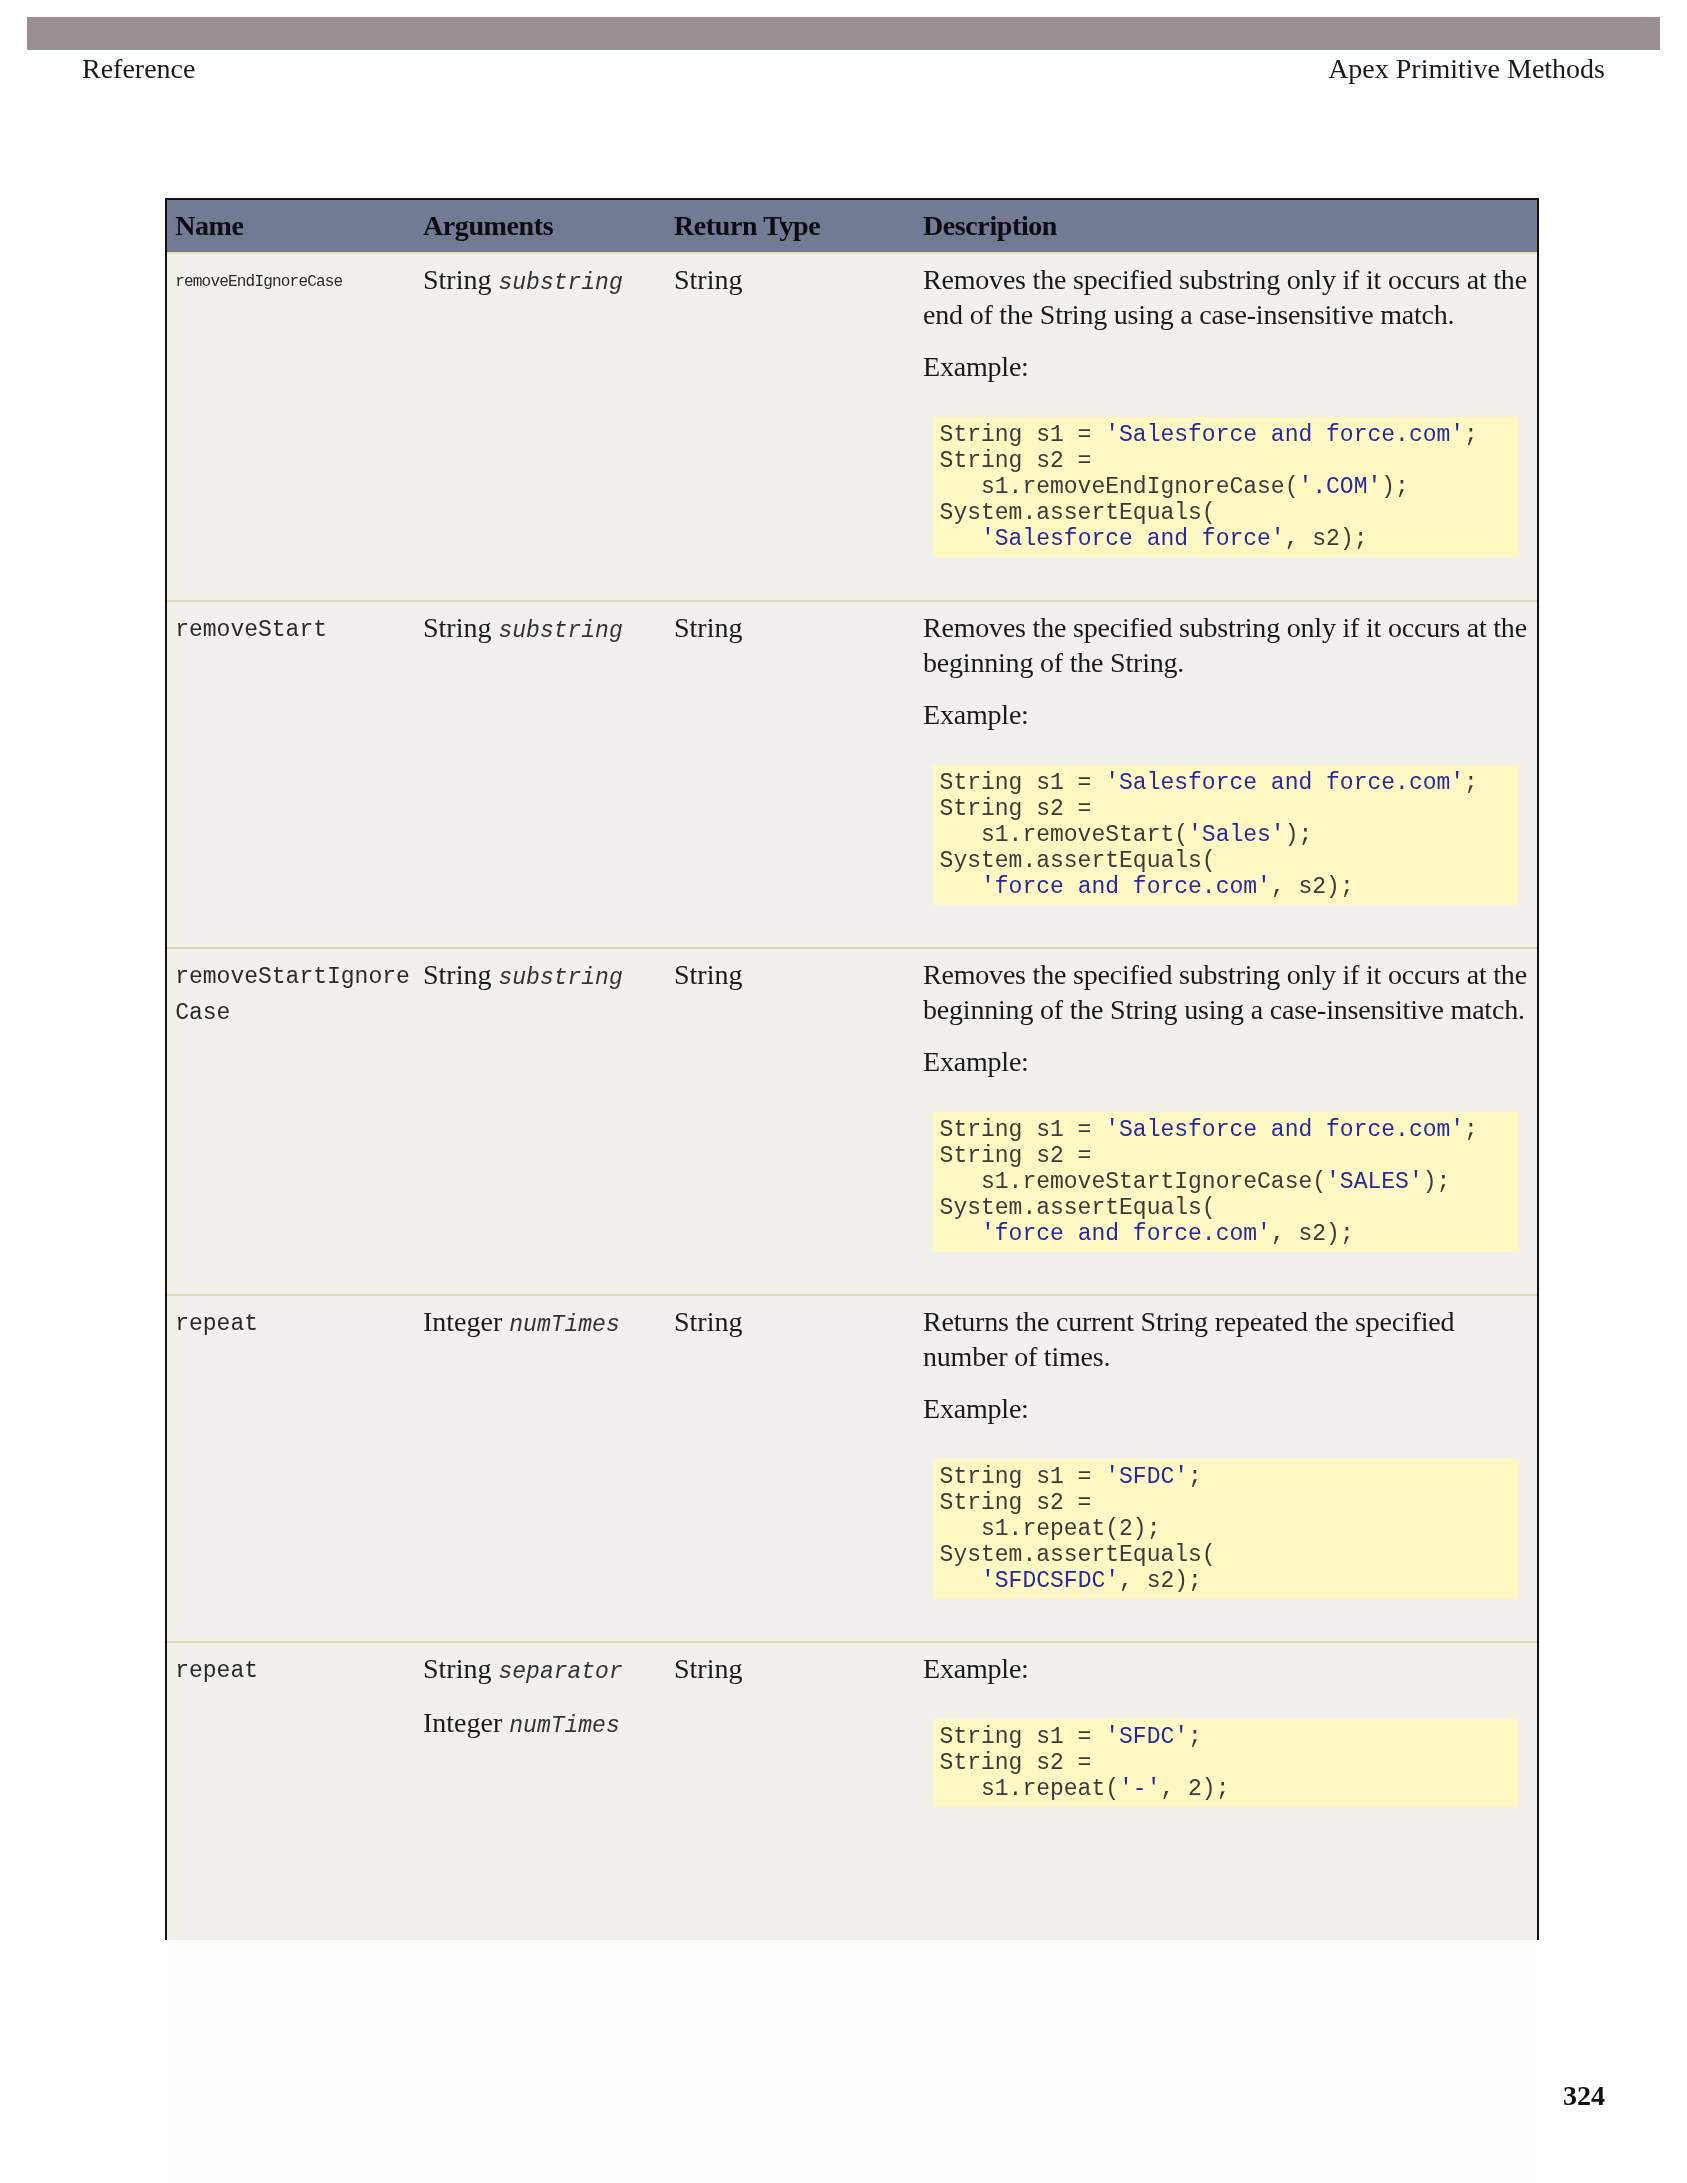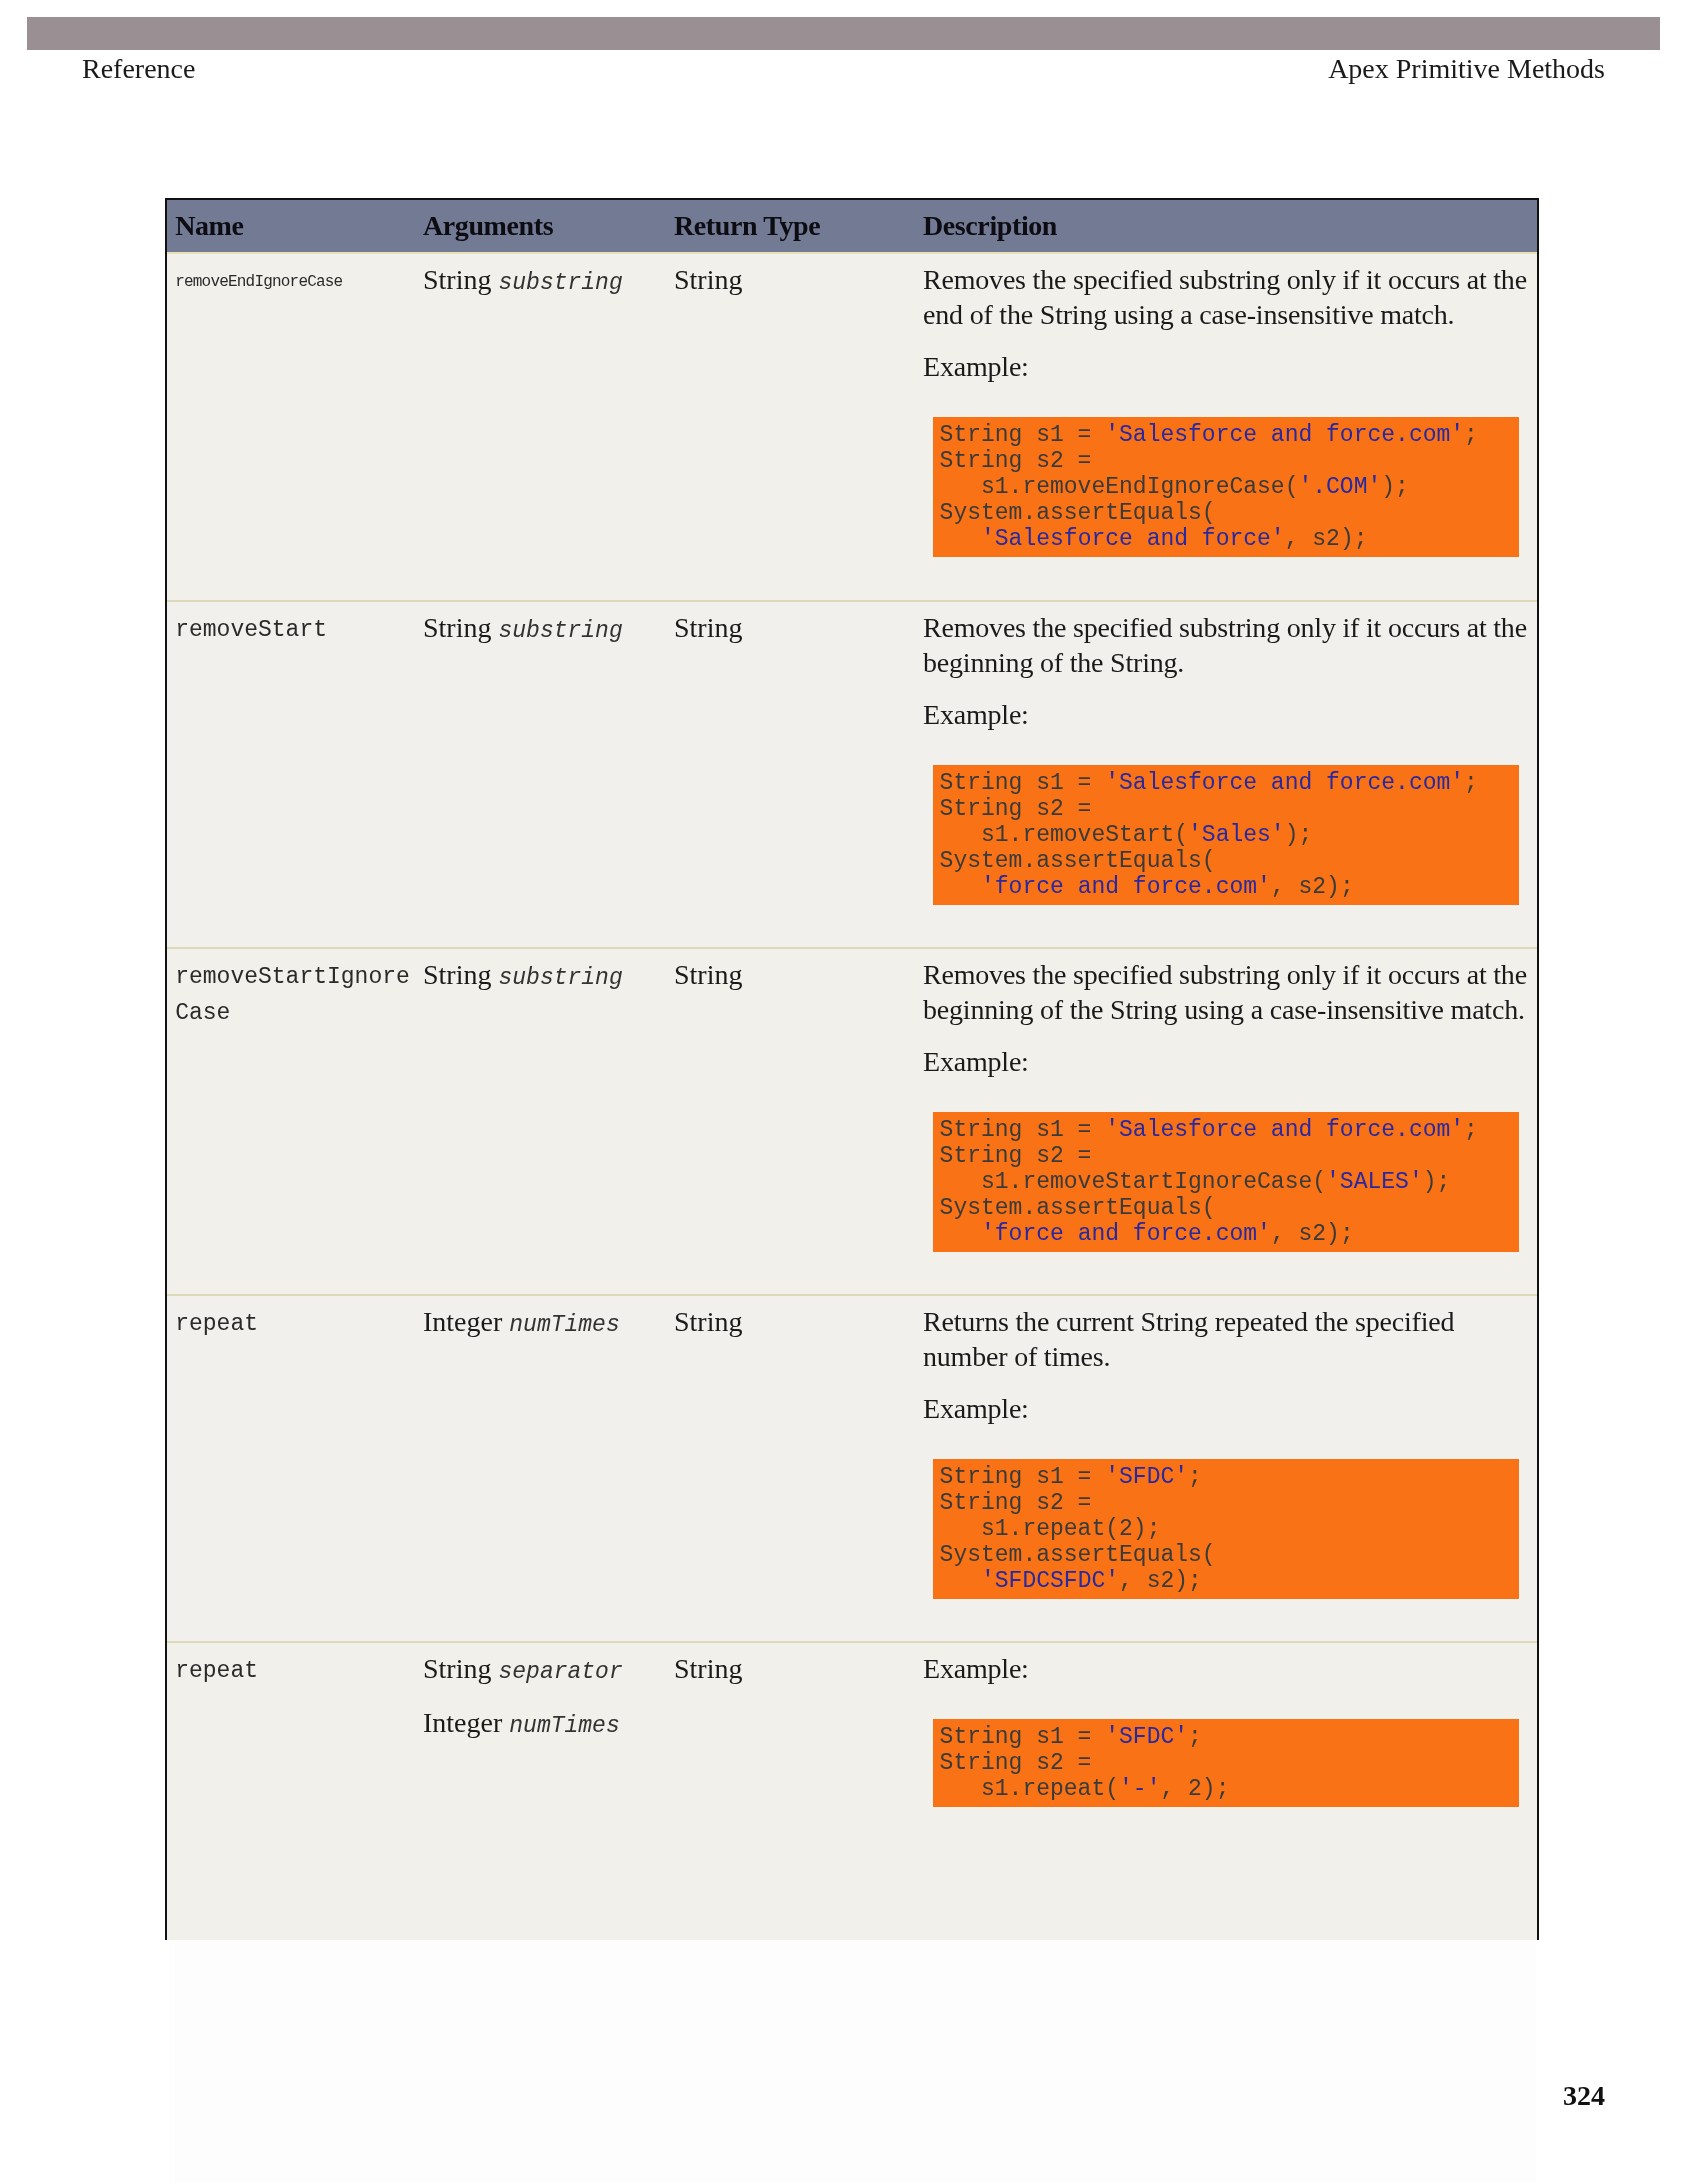--- a/index.html
+++ b/index.html
@@ -65,21 +65,21 @@
       position: absolute; left: 507px; top: 8.2px;
       font-size: 28px; line-height: 36px; color: #1a1a1a;
     }
     .cell-desc {
       position: absolute; left: 756px; top: 8.2px; width: 614px;
       font-size: 28px; line-height: 35px; color: #1a1a1a; letter-spacing: -0.2px;
     }
     .cell-desc p { margin: 0 0 16.5px 0; }
     .code {
       margin-top: 33px; margin-left: 10px; margin-right: 18px;
-      background: #f97316;
+      background: #fef9c3;
       padding: 5px 6.6px 5px 6.6px;
       font-family: "Liberation Mono", "DejaVu Sans Mono", monospace;
       font-size: 23px; line-height: 26px; color: #3a3a3a;
       white-space: pre; letter-spacing: 0px;
     }
     .code .str { color: #2828a0; }
     .page-number {
       position: absolute; right: 82px; top: 2064px;
       font-weight: bold; font-size: 28px; color: #111; margin-top: 16px;
     }

